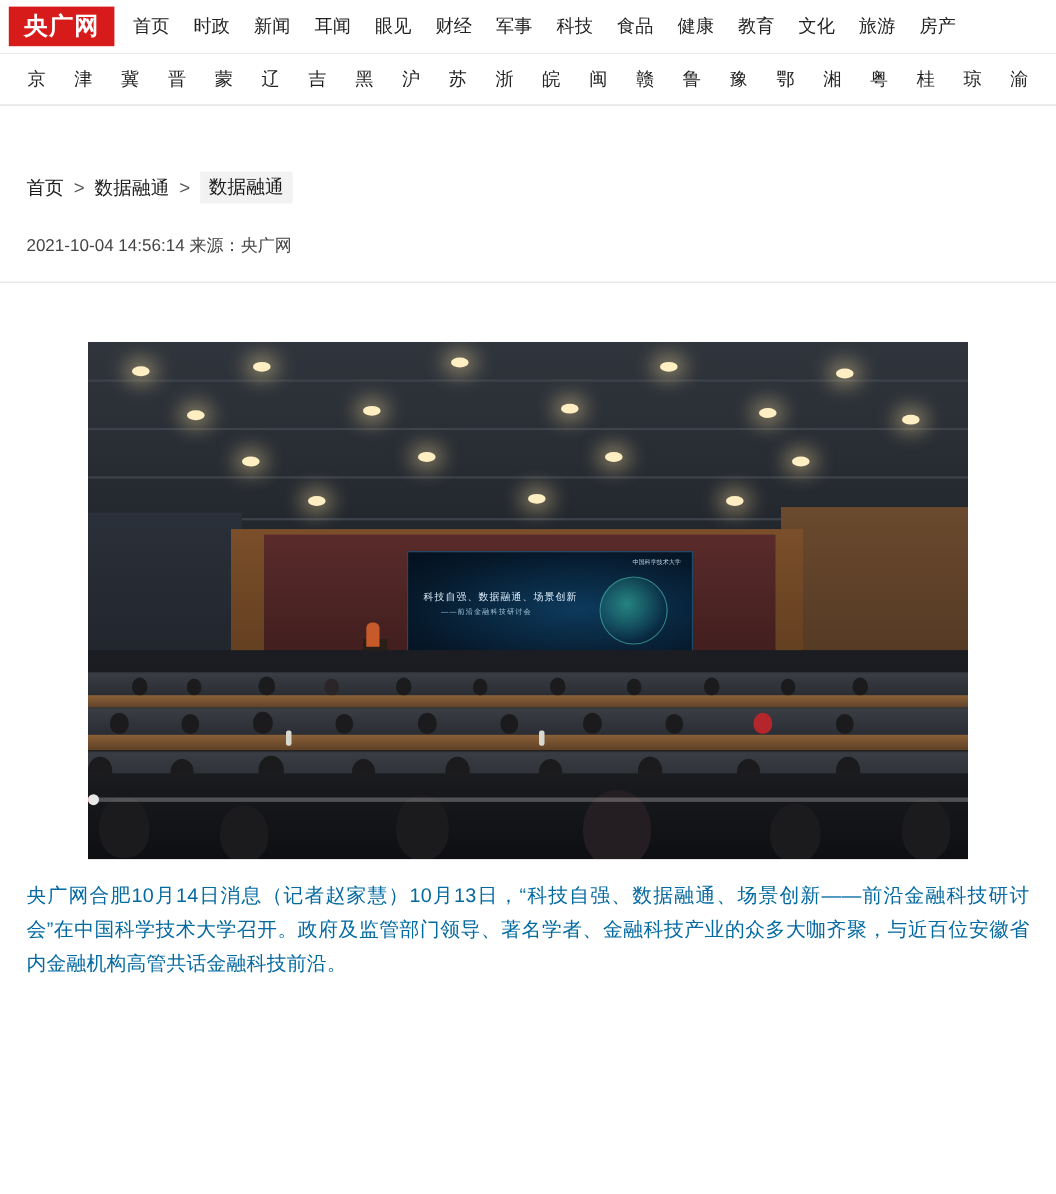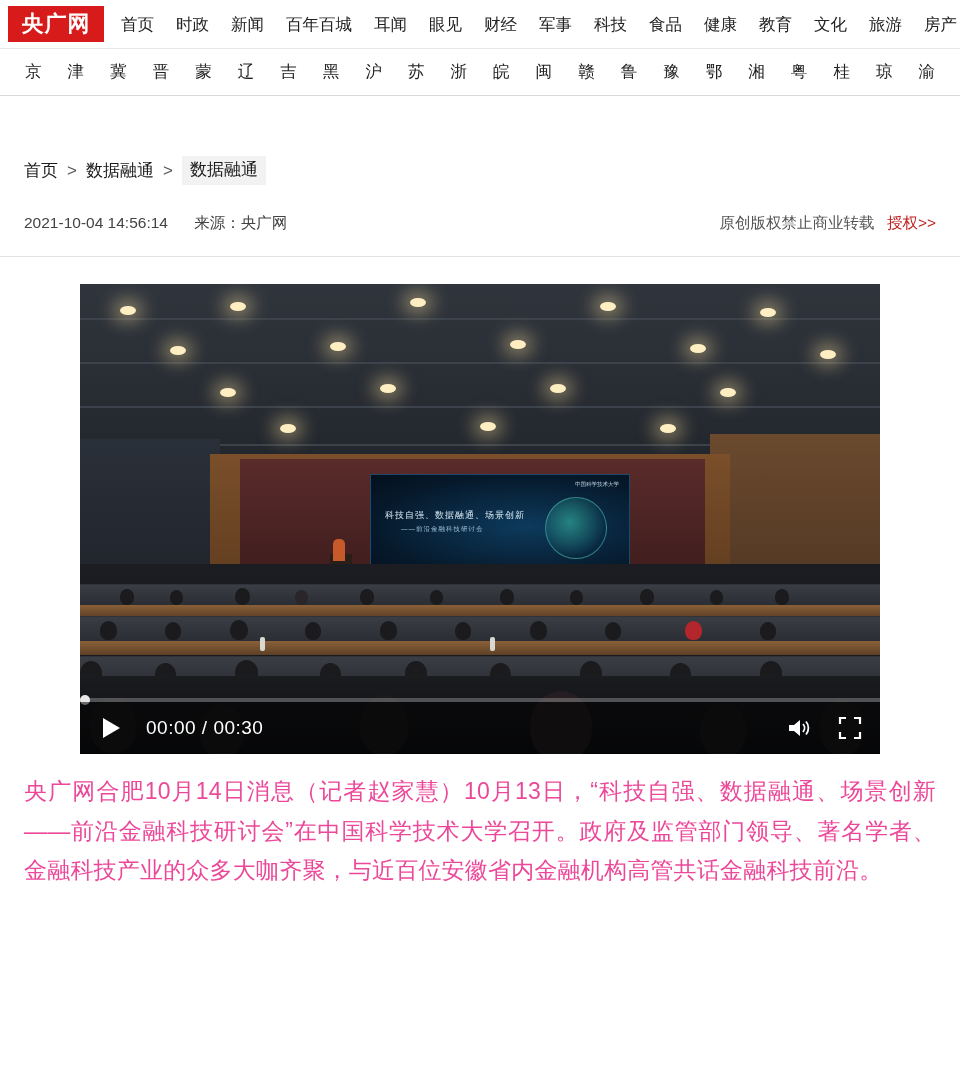--- a/index.html
+++ b/index.html
@@ -98,41 +98,41 @@
   .meta-row {
     display: flex;
     align-items: baseline;
     margin-top: 28px;
     padding-bottom: 22px;
   }
   .meta-left {
     font-size: 15.5px;
     color: #444444;
   }
-  .meta-left .source { margin-left: 22px; }
+  .meta-left .source { }
   .meta-right {
     margin-left: auto;
     font-size: 15.5px;
     color: #555555;
   }
   .meta-right .auth {
     color: #c02020;
     margin-left: 8px;
     cursor: pointer;
   }
   .divider {
     border-bottom: 1px solid #e2e2e2;
     margin: 0 0 0 0;
   }
 
   
   .player-area {
     display: flex;
     justify-content: center;
-    margin-top: 27px;
+    margin-top: 54px;
     position: relative;
   }
   .player {
     position: relative;
     width: 800px;
     height: 470px;
     background: #111;
     overflow: hidden;
   }
   .stage {
@@ -275,37 +275,36 @@
   }
   .progress .bar { height: 100%; width: 0.5%; background: #e02020; }
   .progress .knob {
     position: absolute; left: 0; top: -3px;
     width: 10px; height: 10px; border-radius: 50%; background: #e8e8e8;
   }
 
   
   .body-text {
     margin: 18px 24px 0 24px;
-    font-size: 23px;
+    font-size: 18px;
     line-height: 1.72;
-    color: #ec4899;
+    color: #0369a1;
     text-align: justify;
     letter-spacing: 0.2px;
   }
 </style>
 </head>
 <body>
 
 <div class="topnav">
   <div class="logo">央广网</div>
   <div class="topnav-items">
     <div class="topnav-item">首页</div>
     <div class="topnav-item">时政</div>
     <div class="topnav-item">新闻</div>
-    <div class="topnav-item">百年百城</div>
     <div class="topnav-item">耳闻</div>
     <div class="topnav-item">眼见</div>
     <div class="topnav-item">财经</div>
     <div class="topnav-item">军事</div>
     <div class="topnav-item">科技</div>
     <div class="topnav-item">食品</div>
     <div class="topnav-item">健康</div>
     <div class="topnav-item">教育</div>
     <div class="topnav-item">文化</div>
     <div class="topnav-item">旅游</div>
@@ -348,24 +347,20 @@
     <span class="bc-sep">&gt;</span>
     <span class="bc-link hl">数据融通</span>
   </div>
 
 
   <div class="meta-row">
     <div class="meta-left">
       <span>2021-10-04 14:56:14</span>
       <span class="source">来源：</span><span>央广网</span>
     </div>
-    <div class="meta-right">
-      <span>原创版权禁止商业转载</span>
-      <span class="auth">授权&gt;&gt;</span>
-    </div>
   </div>
 </div>
 
 <div class="divider"></div>
 
 <div class="player-area">
   <div class="player">
 
     <div class="stage">
       <div class="ceiling">
@@ -476,39 +471,16 @@
         <div class="head" style="left:640px; top:26px; width:46px; height:54px"></div>
         <div class="head" style="left:760px; top:22px; width:44px; height:56px"></div>
       </div>
     </div>
 
     <div class="progress">
       <div class="bar"></div>
       <div class="knob"></div>
     </div>
 
-    <div class="controls">
-      <div class="ctrl-play">
-        <span class="tri"></span>
-      </div>
-      <div class="ctrl-time">00:00 / 00:30</div>
-      <div class="ctrl-right">
-        <span class="icon-vol">
-          <svg viewBox="0 0 26 22" width="26" height="22">
-            <path d="M3 8 h5 L14 3 v16 L8 14 H3 z" fill="#ffffff"></path>
-            <path d="M17 7 a6 6 0 0 1 0 8" stroke="#ffffff" stroke-width="1.8" fill="none"></path>
-            <path d="M20 4.5 a10 10 0 0 1 0 13" stroke="#ffffff" stroke-width="1.8" fill="none"></path>
-          </svg>
-        </span>
-        <span class="icon-full">
-          <svg viewBox="0 0 24 24" width="24" height="24">
-            <path d="M2 8 V2 H8" stroke="#ffffff" stroke-width="2.2" fill="none"></path>
-            <path d="M16 2 H22 V8" stroke="#ffffff" stroke-width="2.2" fill="none"></path>
-            <path d="M22 16 V22 H16" stroke="#ffffff" stroke-width="2.2" fill="none"></path>
-            <path d="M8 22 H2 V16" stroke="#ffffff" stroke-width="2.2" fill="none"></path>
-          </svg>
-        </span>
-      </div>
-    </div>
   </div>
 </div>
 
 <div class="body-text">央广网合肥10月14日消息（记者赵家慧）10月13日，“科技自强、数据融通、场景创新——前沿金融科技研讨会”在中国科学技术大学召开。政府及监管部门领导、著名学者、金融科技产业的众多大咖齐聚，与近百位安徽省内金融机构高管共话金融科技前沿。</div>
 
 </body></html>

